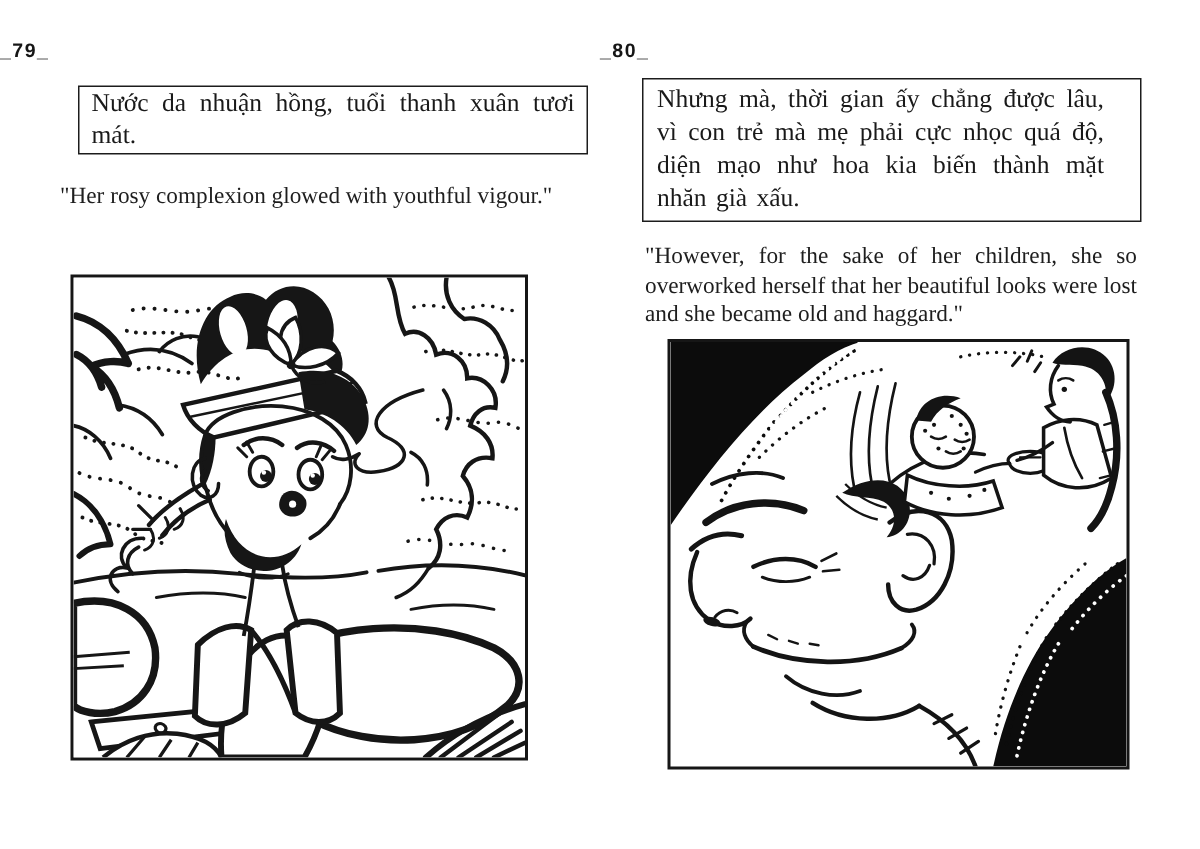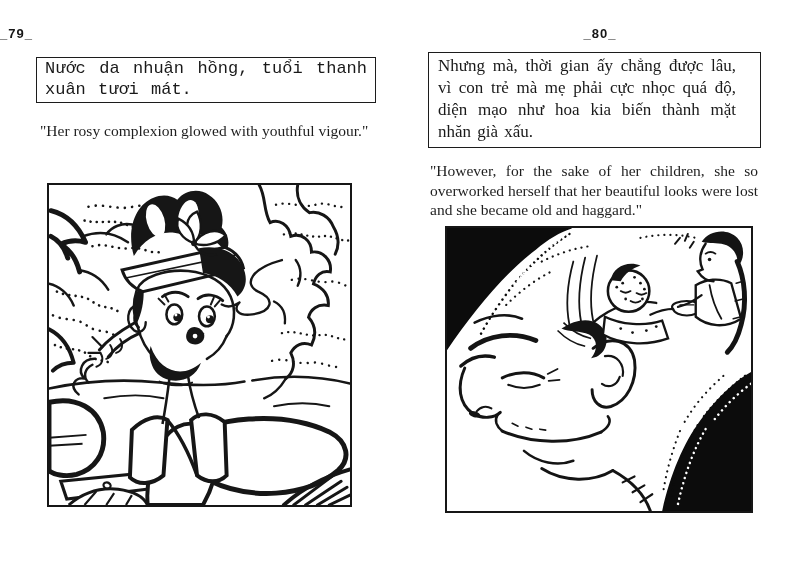--- a/index.html
+++ b/index.html
@@ -17,35 +17,35 @@
 
   .page-number {
     position:absolute;
     font-family:"Liberation Sans", sans-serif;
     font-weight:bold;
     font-size:13px;
     letter-spacing:1px;
     color:#161616;
   }
   .pn-79 { top:26px; left:0; width:400px; }
-  .pn-80 { top:26px; left:0; width:400px; text-align:center; }
+  .pn-80 { top:26px; left:0; width:400px; }
 
   .vn-box {
     position:absolute;
     border:1.5px solid #1c1c1c;
     background:#fff;
   }
   .vn-box p {
     font-size:17px;
     text-align:justify;
     text-align-last:left;
     word-spacing:2px;
     color:#191919;
   }
-  .vn-79 { left:36px; top:57px; width:340px; height:46px; padding:1px 8px 2px 8px;font-family:Liberation Mono, monospace; }
+  .vn-79 { left:52px; top:57px; width:340px; height:46px; padding:1px 8px 2px 8px; }
   .vn-79 p { line-height:20.5px; }
   .vn-80 { left:28px; top:52px; width:333px; height:96px; padding:2px 24px 2px 9px; }
   .vn-80 p { line-height:22px; }
 
   .en-text {
     position:absolute;
     font-size:15.5px;
     color:#1e1e1e;
   }
   .en-79 { left:40px; top:122px; width:332px; line-height:18.5px; }

